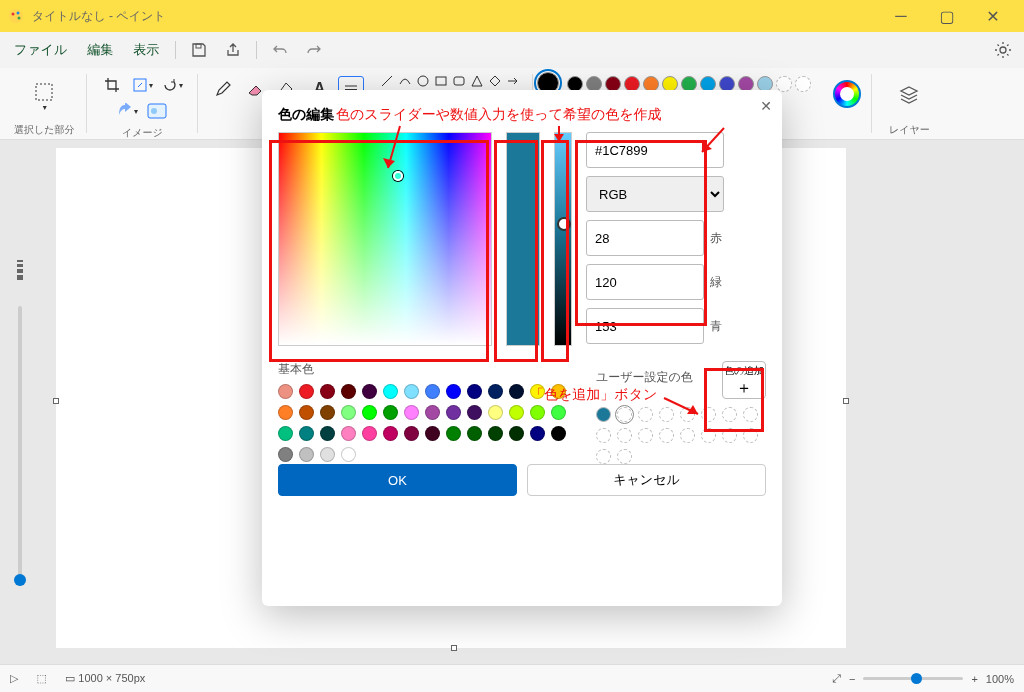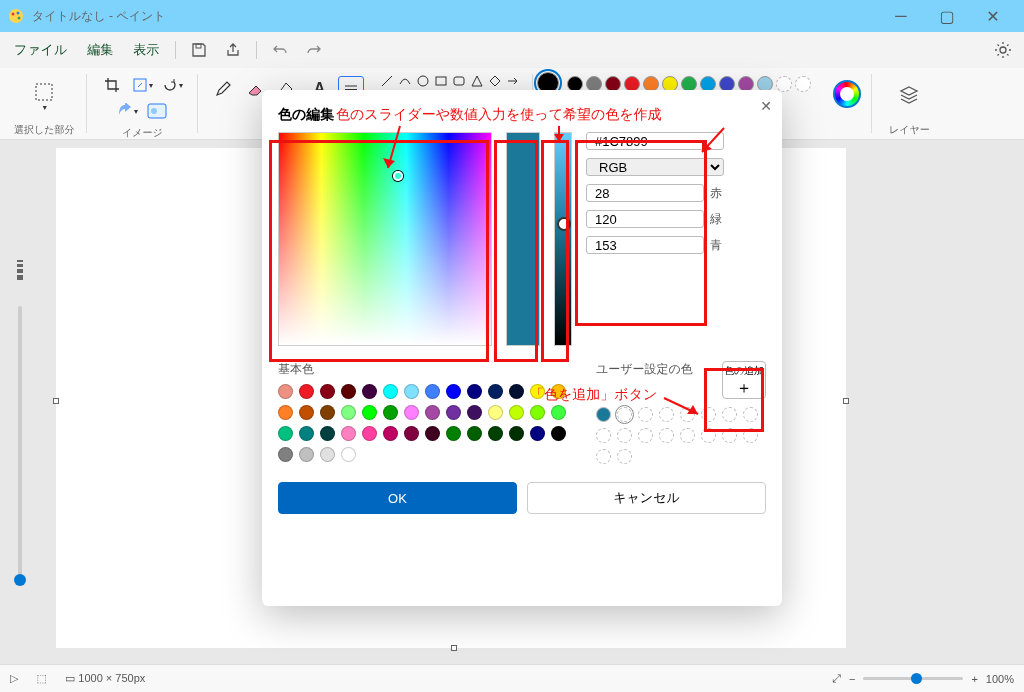--- a/index.html
+++ b/index.html
@@ -1,19 +1,19 @@
 <!DOCTYPE html>
 <html><head>
 <meta charset="utf-8">
 <style>
 * { margin: 0; padding: 0; box-sizing: border-box; font-family: "Yu Gothic UI", "Meiryo", sans-serif; }
 body { width: 1024px; height: 692px; background: #f3f3f3; overflow: hidden; position: relative; }
 
 
-.titlebar { height: 32px; background: #7dd3fc; display: flex; align-items: center; padding: 0 8px; }
+.titlebar { height: 32px; background: #fde047; display: flex; align-items: center; padding: 0 8px; }
 .titlebar .app-icon { width: 16px; height: 16px; margin-right: 8px; }
 .titlebar .title { font-size: 12px; color: #666; }
 .titlebar .win-controls { margin-left: auto; display: flex; gap: 0; }
 .titlebar .win-btn { width: 46px; height: 32px; display: flex; align-items: center; justify-content: center; color: #555; }
 
 
 .menubar { height: 36px; display: flex; align-items: center; padding: 0 6px; gap: 4px; }
 .menubar .m-item { padding: 4px 8px; font-size: 13px; color: #14532d; }
 .menubar .sep { width: 1px; height: 18px; background: #ccc; margin: 0 4px; }
 .menubar .icon-btn { width: 30px; height: 30px; display: flex; align-items: center; justify-content: center; color: #555; }
@@ -70,37 +70,37 @@
     linear-gradient(to right, red, yellow, lime, cyan, blue, magenta);
 }
 .sat-field .cursor { position:absolute; width:10px; height:10px; border:2px solid #fff; border-radius:50%;
   box-shadow:0 0 0 1px #000; left:114px; top:38px;}
 .preview-strip { width:34px; height:214px; background:#1c7899; border:1px solid #ccc;}
 .hue-strip { width:18px; height:214px; border:1px solid #ccc; position:relative;
   background: linear-gradient(to bottom, #6cf 0%, #1c7899 44%, #000 100%);}
 .hue-strip .h-thumb { position:absolute; width:14px; height:14px; border-radius:50%;
   background:#fff; border:2px solid #333; left:2px; top:84px;}
 .inputs { display:flex; flex-direction:column; gap:8px; width:138px;}
-.inputs input, .inputs select { height:18px; border:1px solid #bbb; border-radius:3px; padding:0 8px; font-size:13px;}
+.inputs input, .inputs select { height:36px; border:1px solid #bbb; border-radius:3px; padding:0 8px; font-size:13px;}
 .inp-row { display:flex; align-items:center; gap:6px;}
 .inp-row input { flex:1; min-width:0;}
 .inp-row span { font-size:12px; color:#555; width:14px;}
 .section-row { display:flex; justify-content:space-between; align-items:flex-start; margin-top:15px;}
 .sec-lbl { font-size:12px; color:#555; margin-bottom:6px;}
 .basic-swatches { display:flex; flex-wrap:wrap; gap:6px; width:300px;}
 .bs { width:15px; height:15px; border-radius:50%; border:1px solid rgba(0,0,0,.2);}
 .user-sec { width:170px;}
-.user-head { display:flex; justify-content:space-between; align-items:flex-start;}
+.user-head { display:flex; justify-content:space-between; align-items:center;}
 .add-btn { width:44px; height:38px; border:1px solid #bbb; border-radius:4px; display:flex;
   flex-direction:column; align-items:center; justify-content:center; font-size:10px; gap:2px;}
 .add-btn .plus { font-size:16px; line-height:1;}
 .user-swatches { display:flex; flex-wrap:wrap; gap:6px; margin-top:8px;}
 .us { width:15px; height:15px; border-radius:50%; border:1px dashed #bbb;}
 .us.fill { border-style:solid;}
-.btn-row { display:flex; gap:10px; margin-top:18px;}
+.btn-row { display:flex; gap:10px; }
 .btn { flex:1; height:32px; border-radius:4px; display:flex; align-items:center; justify-content:center;
   font-size:13px; border:1px solid #ccc; background:#fff;}
 .btn.primary { background:#0067c0; color:#fff; border-color:#0067c0;}
 
 
 .anno { position:absolute; color:#e11; font-size:14px; font-weight:500; pointer-events:none; z-index:50;}
 .anno path { stroke:#e11; stroke-width:2; fill:none;}
 .anno .ah { fill:#e11;}
 .redbox { position:absolute; border:3px solid #e11; pointer-events:none; z-index:40;}
 </style>

